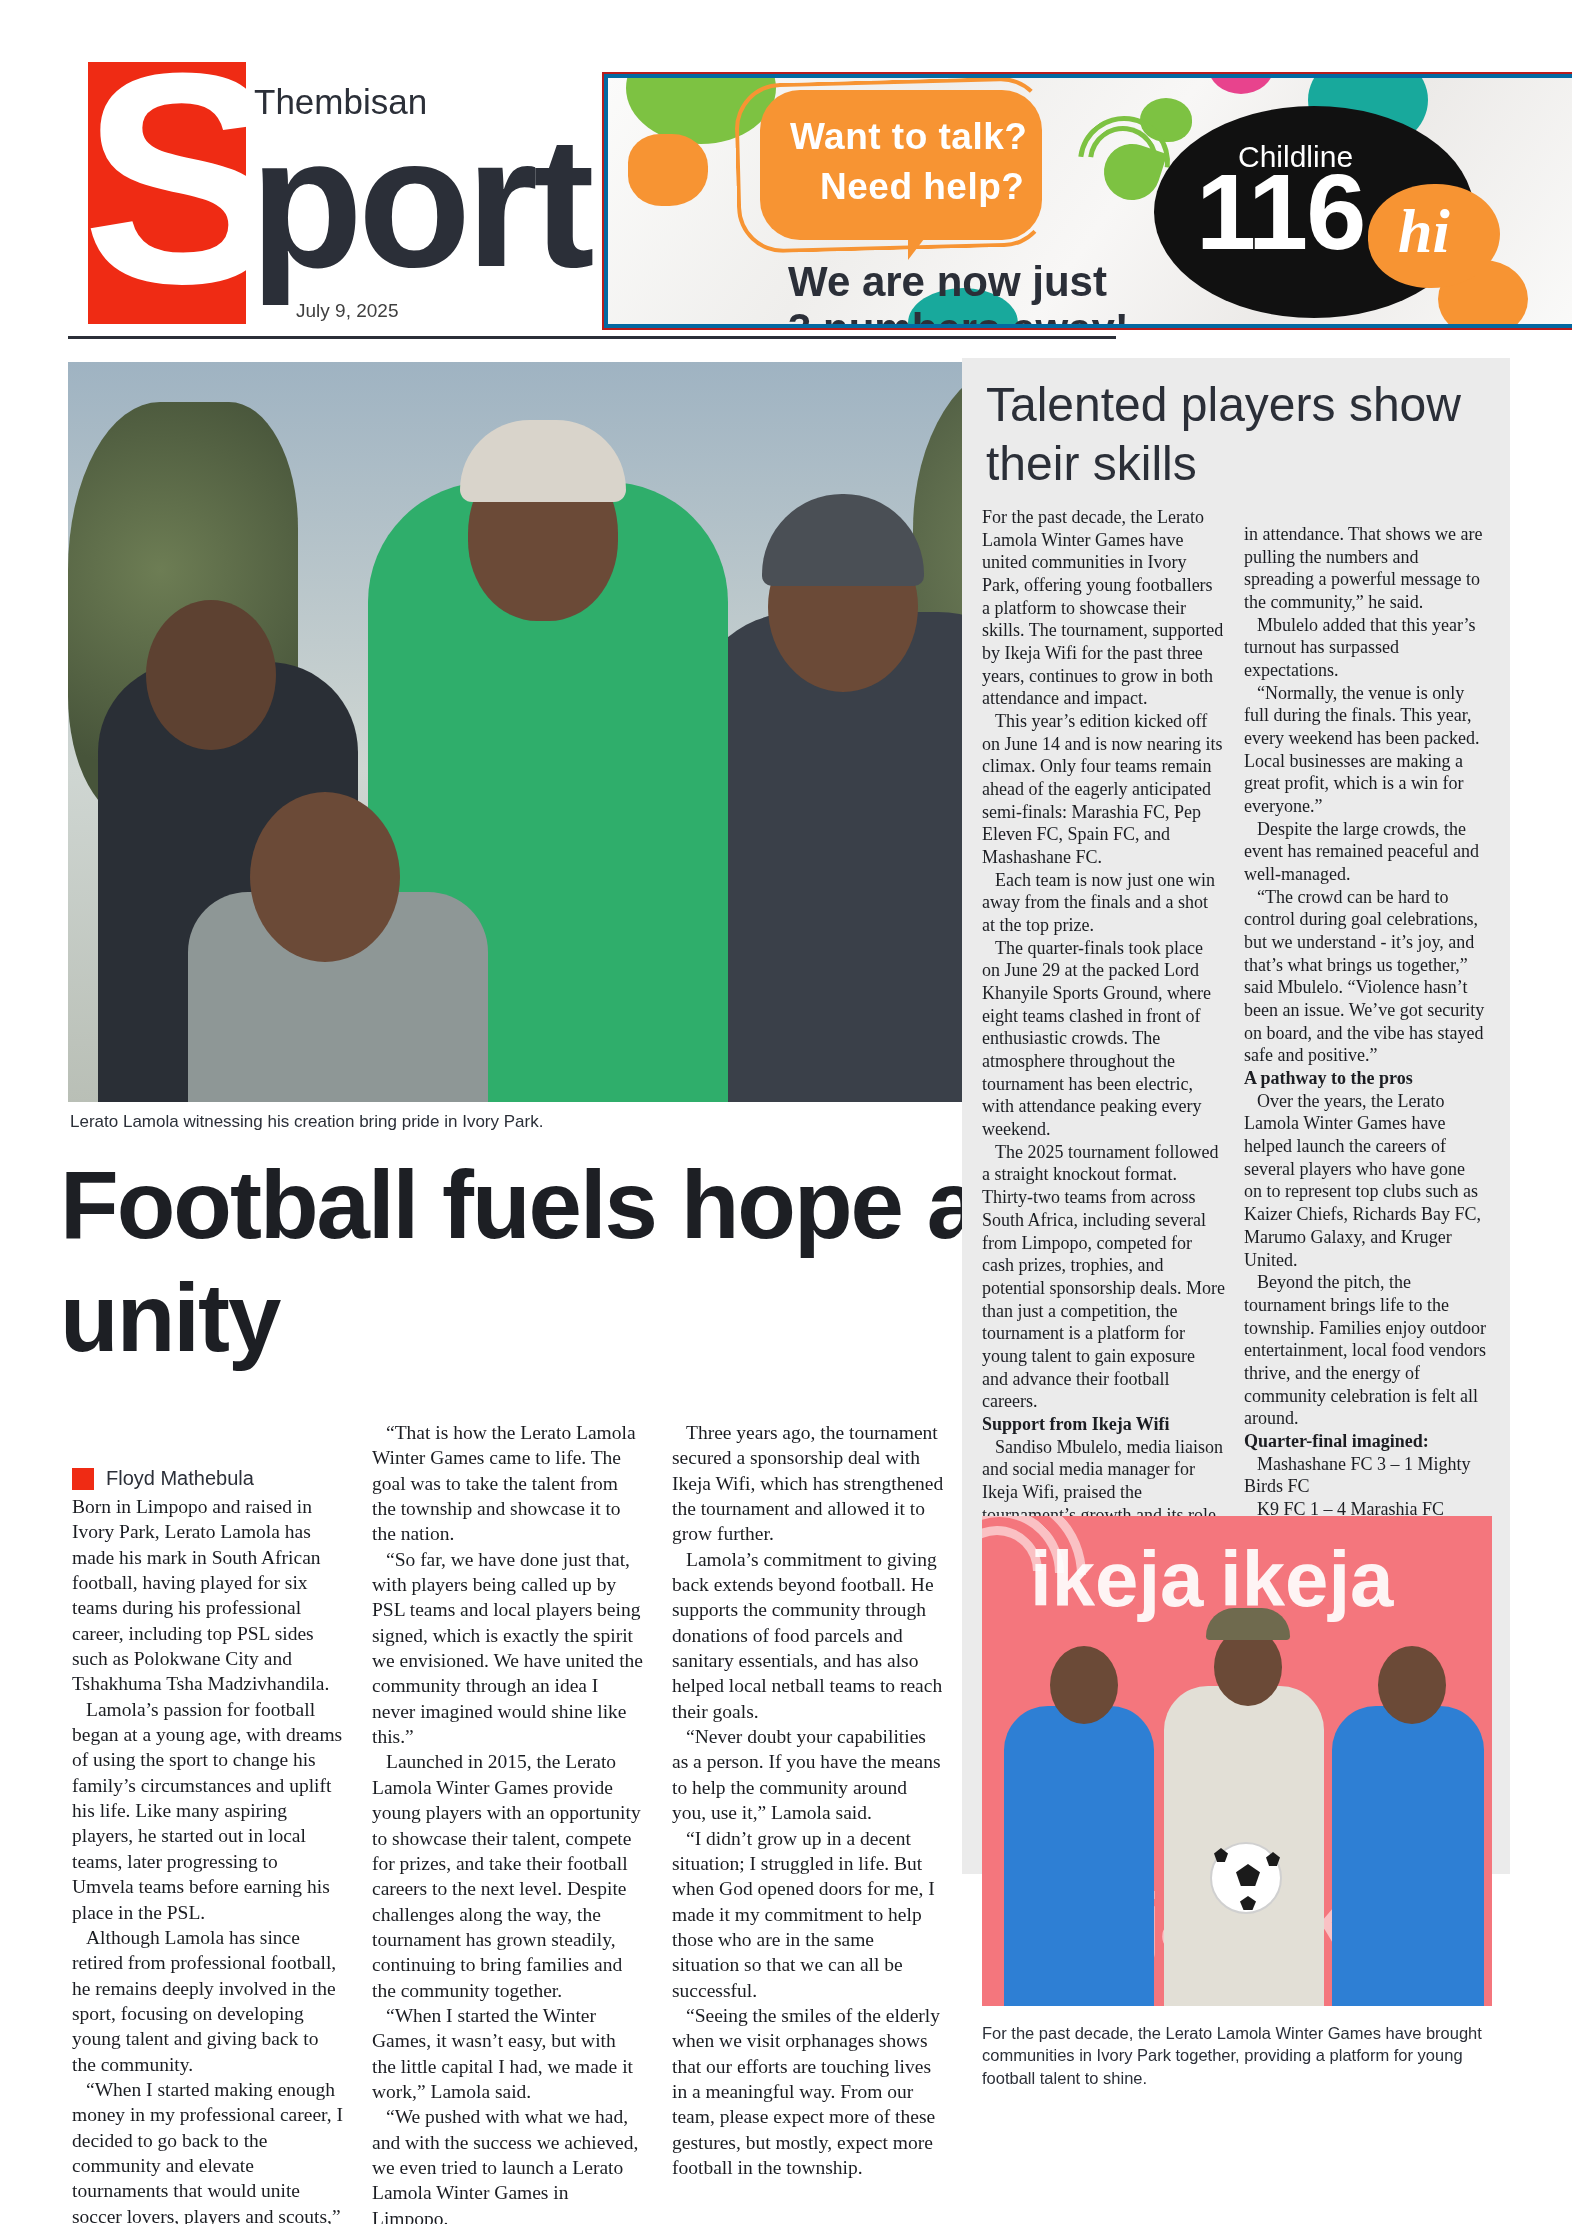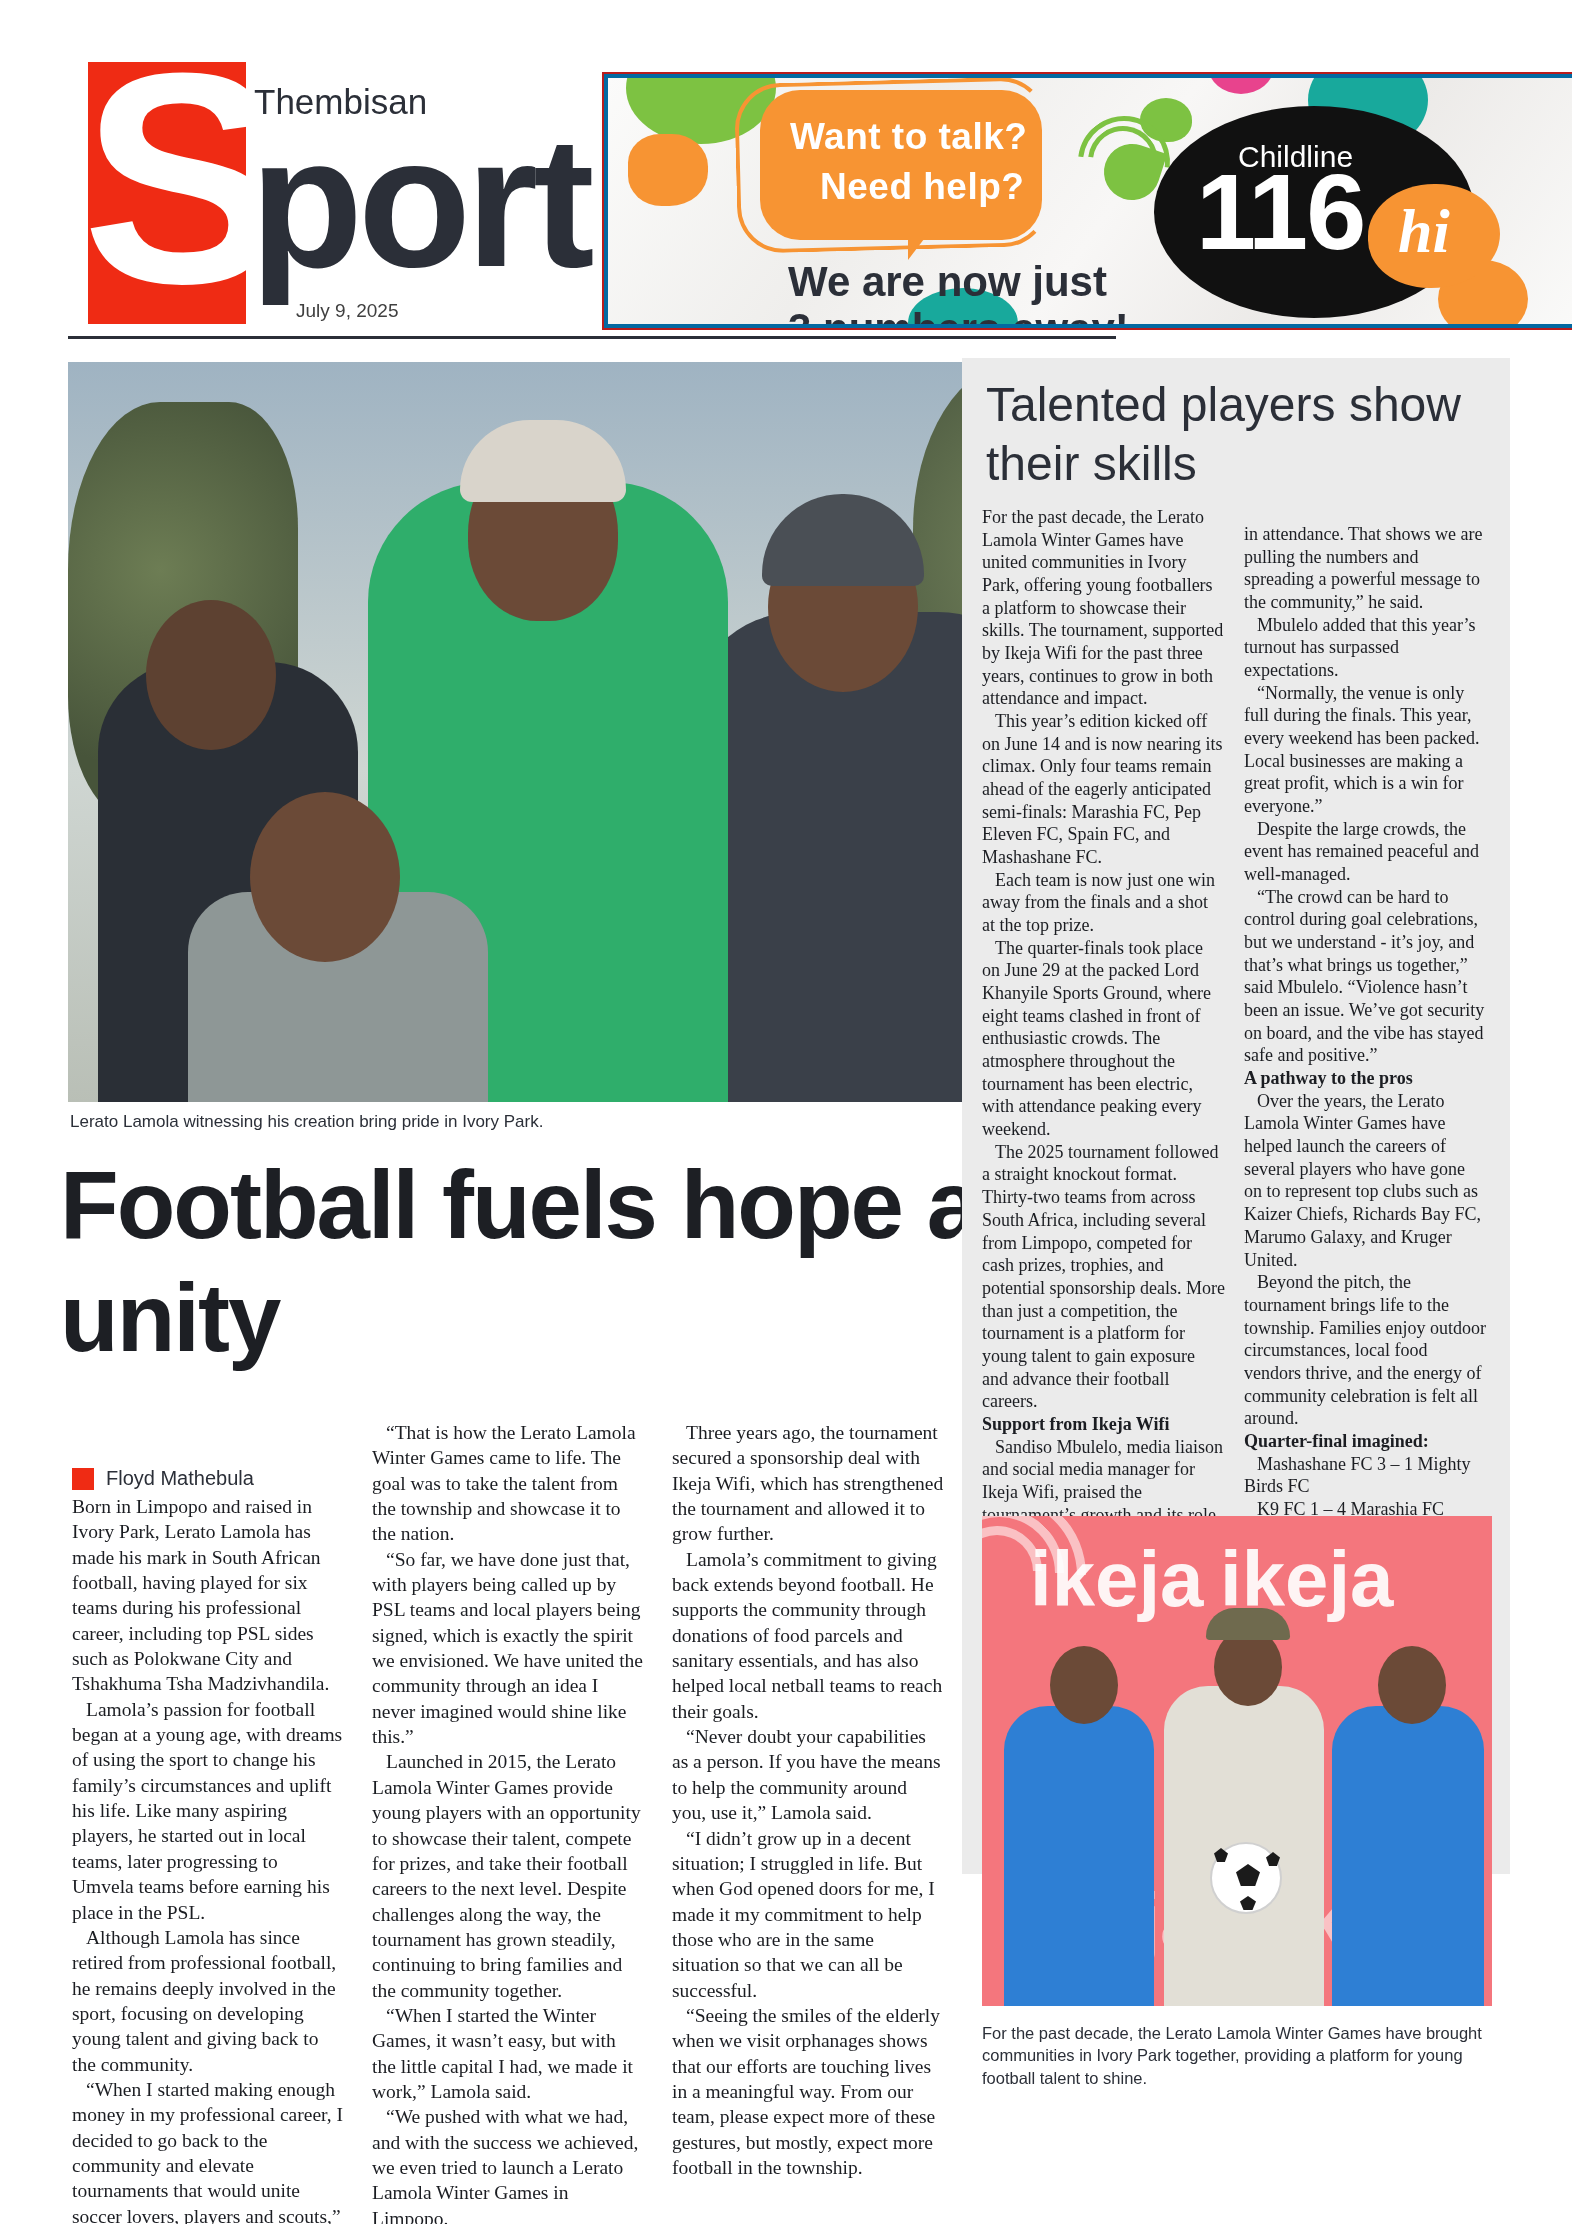--- a/index.html
+++ b/index.html
@@ -328,21 +328,21 @@
           <p>“Since our partnership began three years ago, we’ve seen major growth</p>
         </div>
       <div class="sb-col sbc2">
           <p class="first">in attendance. That shows we are pulling the numbers and spreading a powerful message to the community,” he said.</p>
           <p>Mbulelo added that this year’s turnout has surpassed expectations.</p>
           <p>“Normally, the venue is only full during the finals. This year, every weekend has been packed. Local businesses are making a great profit, which is a win for everyone.”</p>
           <p>Despite the large crowds, the event has remained peaceful and well-managed.</p>
           <p>“The crowd can be hard to control during goal celebrations, but we understand - it’s joy, and that’s what brings us together,” said Mbulelo. “Violence hasn’t been an issue. We’ve got security on board, and the vibe has stayed safe and positive.”</p>
           <p class="subhead">A pathway to the pros</p>
           <p>Over the years, the Lerato Lamola Winter Games have helped launch the careers of several players who have gone on to represent top clubs such as Kaizer Chiefs, Richards Bay FC, Marumo Galaxy, and Kruger United.</p>
-          <p>Beyond the pitch, the tournament brings life to the township. Families enjoy outdoor circumstances, local food vendors thrive, and the energy of community celebration is felt all around.</p>
+          <p>Beyond the pitch, the tournament brings life to the township. Families enjoy outdoor entertainment, local food vendors thrive, and the energy of community celebration is felt all around.</p>
           <p class="subhead">Quarter-final imagined:</p>
           <p>Mashashane FC 3 – 1 Mighty Birds FC</p>
           <p>K9 FC 1 – 4 Marashia FC</p>
           <p>Skepe Nkotole 0 – 1 Spain FC</p>
           <p>Pep Eleven FC 1 – 1 Ama 2000 FC (Pep Eleven won 3 – 1 on penalties).</p>
         </div>
     </div>
 
     <div class="sb-photo">
       <div class="ik-wave ikw1"></div>

